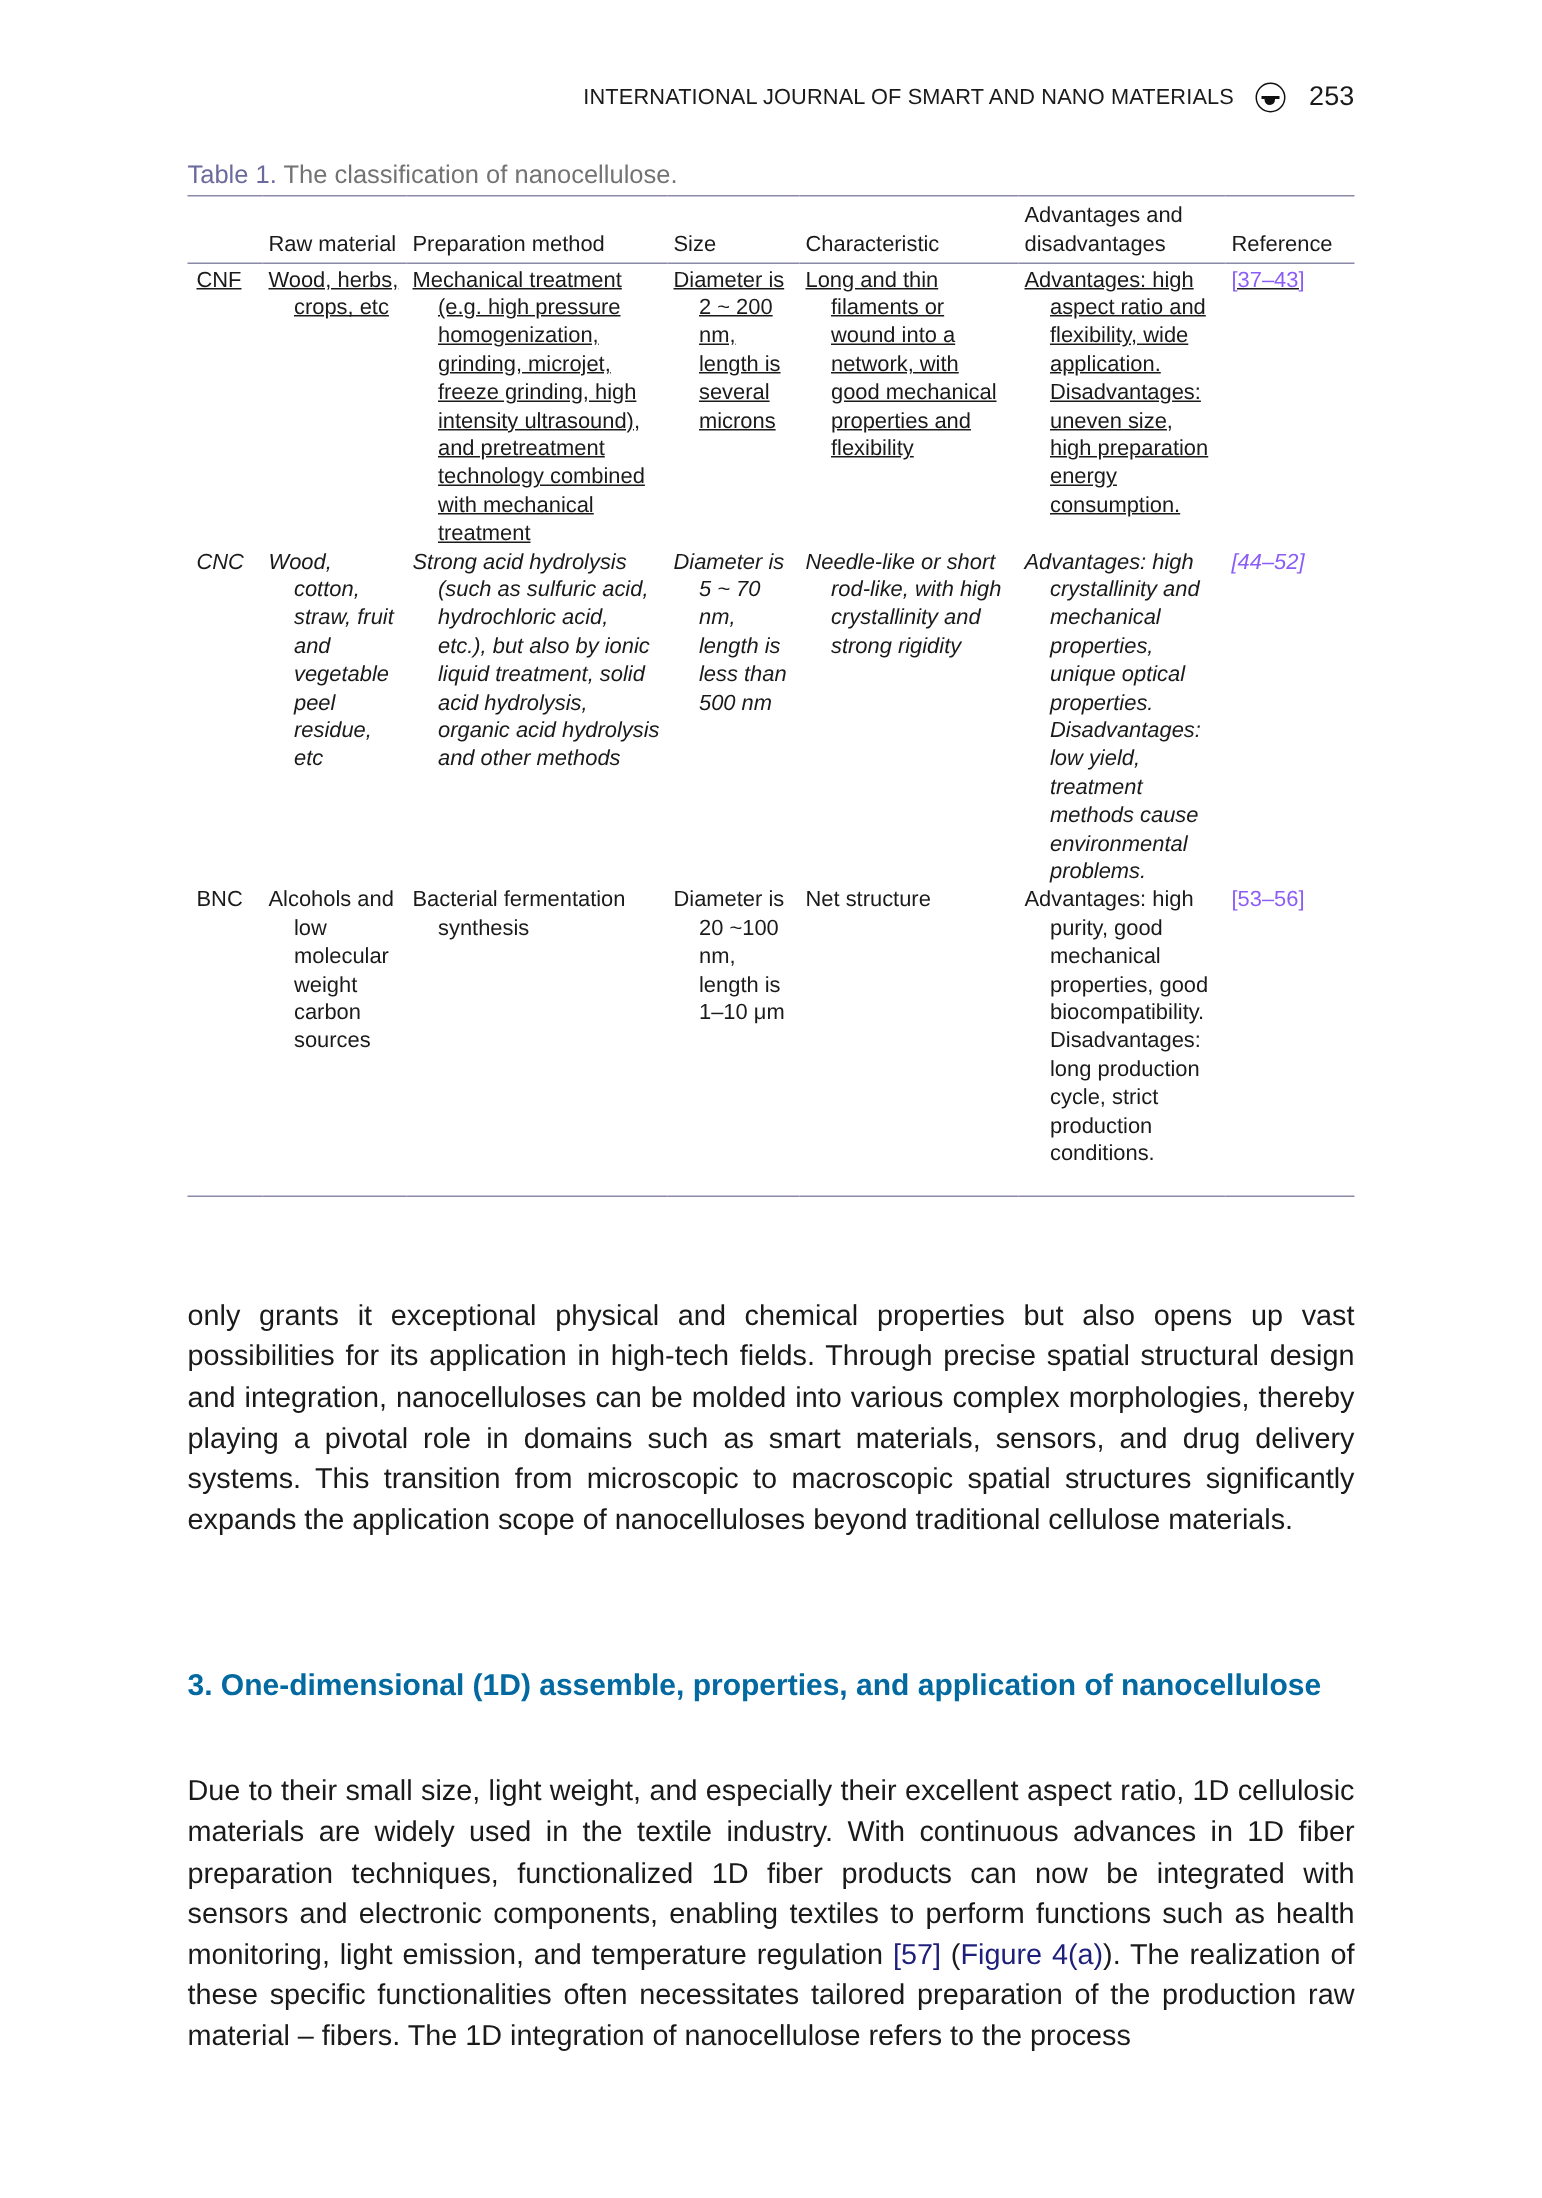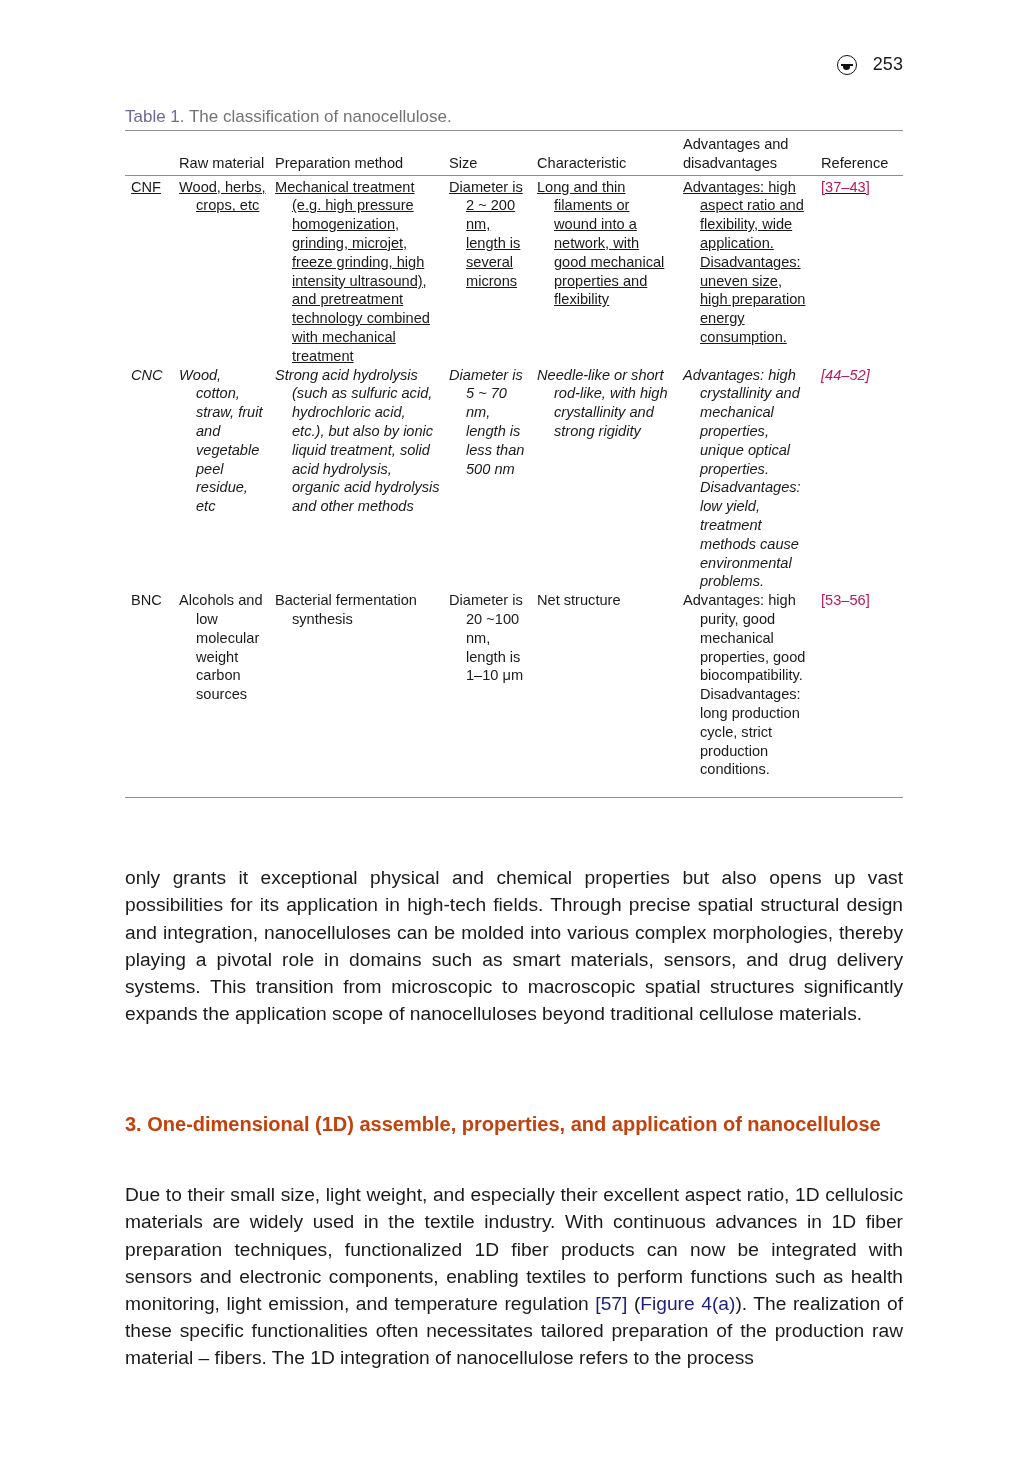--- a/index.html
+++ b/index.html
@@ -19,44 +19,45 @@
   .caption .label { color: #6b6a9c; }
   .caption .text { color: #737373; }
 
   table.nc { position: absolute; top: 130px; left: 125px; width: 778px; border-collapse: collapse;
              font-size: 14.6px; line-height: 18.8px; }
   table.nc thead tr { border-top: 1.5px solid #8a89a8; border-bottom: 1.5px solid #8a89a8; }
   table.nc tbody tr:last-child { border-bottom: 1.5px solid #8a89a8; }
   table.nc th { font-weight: normal; vertical-align: bottom; padding: 4px 4px 2px 4px; text-align: left; margin-top: 32px; }
   table.nc td { vertical-align: top; padding: 0 4px; }
   .hang { padding-left: 17px; text-indent: -17px; display: block; }
-  .ref { color: #be185d; }
+  .ref { color: #8b5cf6; }
   .c-type { width: 40px; padding-left: 6px !important; }
   .c-raw { width: 88px; }
   .c-prep { width: 166px; }
   .c-size { width: 80px; }
   .c-char { width: 138px; }
   .c-adv { width: 130px; }
   .c-ref { width: 78px; }
   tr.r-cnf td { padding-top: 2px; height: 186px; text-decoration: underline; }
   tr.r-cnc td { height: 225px; font-style: italic; }
   tr.r-bnc td { height: 206px; }
 
   .para { position: absolute; left: 125px; width: 778px; font-size: 19.2px; line-height: 27.2px;
           text-align: justify; color: #1a1a1a; }
   .p1 { top: 845px; }
   .section-heading { position: absolute; left: 125px; top: 1094px; width: 778px; font-size: 20px;
-                     line-height: 27px; font-weight: bold; color: #c2410c; }
+                     line-height: 27px; font-weight: bold; color: #0369a1; }
   .p2 { top: 1162px; }
   .link { color: #1d1f7a; }
 </style>
 </head>
 <body>
 
 <div class="running-head">
+  <span class="journal">INTERNATIONAL JOURNAL OF SMART AND NANO MATERIALS</span>
   <span class="logo"></span>
   <span class="pageno">253</span>
 </div>
 
 <div class="caption">
   <span class="label">Table 1.</span><span class="text"> The classification of nanocellulose.</span>
 </div>
 
 <table class="nc">
   <thead>

